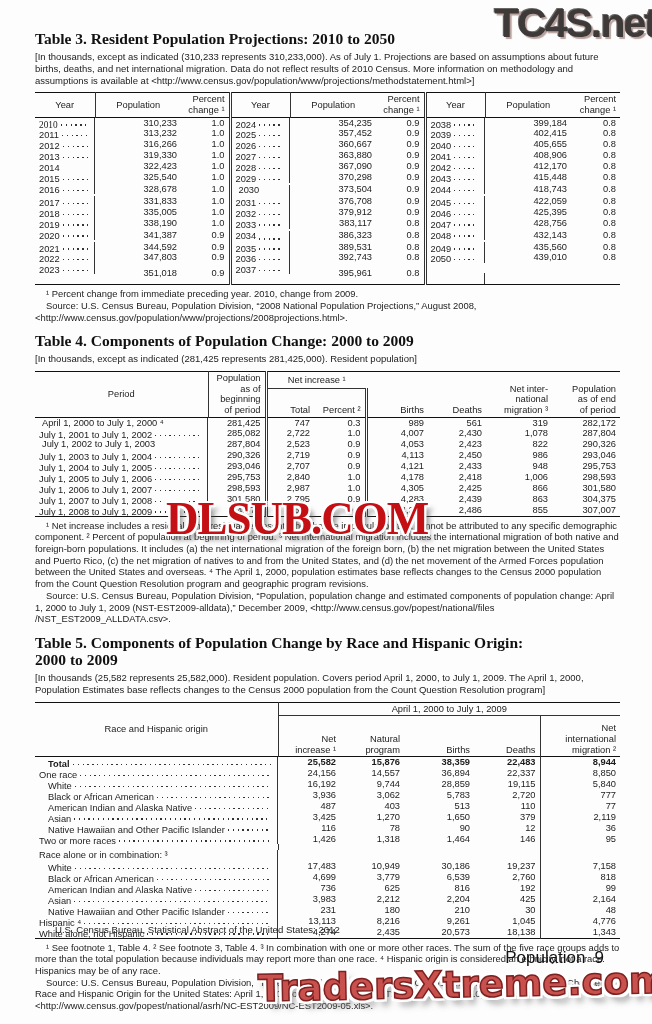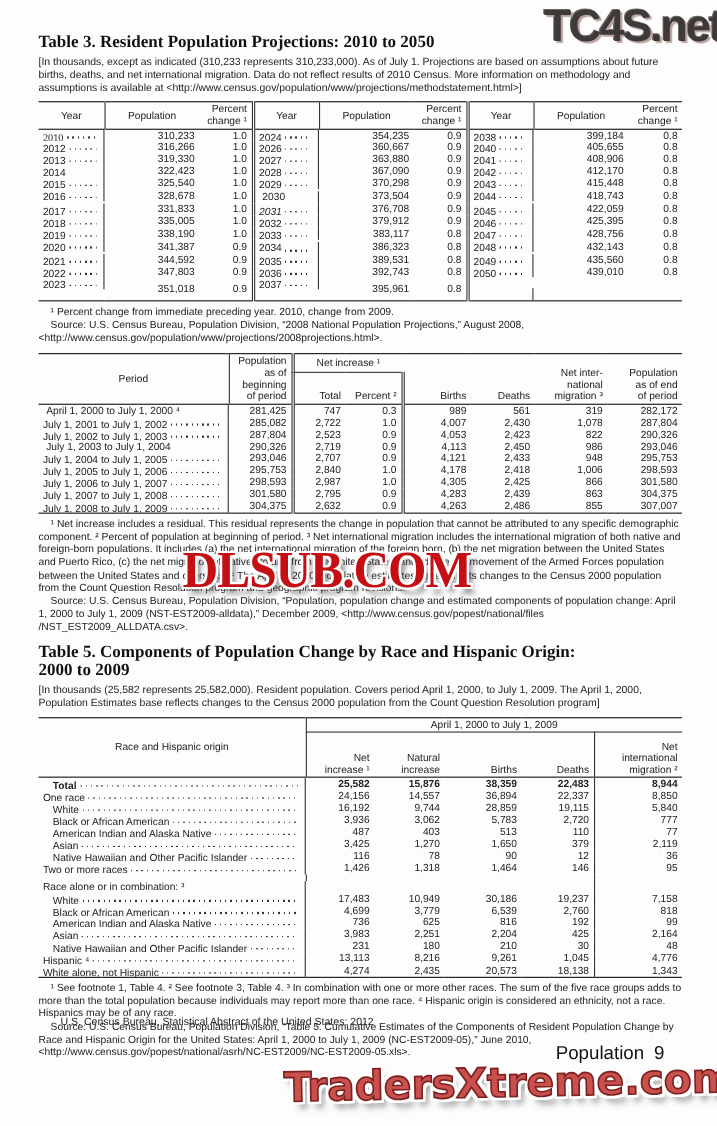--- a/index.html
+++ b/index.html
@@ -117,20 +117,40 @@
             <td class="num bDbl">0.9</td>
             <td class="lead bR" style="display: flex;">
               <span class="lbl">2038</span>
               <span class="dots"></span>
             </td>
             <td class="num">399,184</td>
             <td class="num">0.8</td>
           </tr>
           <tr>
             <td class="lead bR" style="display: flex;">
+              <span class="lbl">2011</span>
+              <span class="dots"></span>
+            </td>
+            <td class="num">313,232</td>
+            <td class="num bDbl">1.0</td>
+            <td class="lead bR" style="display: flex;">
+              <span class="lbl">2025</span>
+              <span class="dots"></span>
+            </td>
+            <td class="num">357,452</td>
+            <td class="num bDbl">0.9</td>
+            <td class="lead bR" style="display: flex;">
+              <span class="lbl">2039</span>
+              <span class="dots"></span>
+            </td>
+            <td class="num">402,415</td>
+            <td class="num">0.8</td>
+          </tr>
+          <tr>
+            <td class="lead bR" style="display: flex;">
               <span class="lbl">2012</span>
               <span class="dots"></span>
             </td>
             <td class="num">316,266</td>
             <td class="num bDbl">1.0</td>
             <td class="lead bR" style="display: flex;">
               <span class="lbl">2026</span>
               <span class="dots"></span>
             </td>
             <td class="num">360,667</td>
@@ -222,21 +242,21 @@
             <td class="num">418,743</td>
             <td class="num">0.8</td>
           </tr>
           <tr>
             <td class="lead bR" style="display: flex;">
               <span class="lbl">2017</span>
               <span class="dots"></span>
             </td>
             <td class="num">331,833</td>
             <td class="num bDbl">1.0</td>
-            <td class="lead bR" style="display: flex; font-style: italic;">
+            <td class="lead bR" style="display: flex;">
               <span class="lbl">2031</span>
               <span class="dots"></span>
             </td>
             <td class="num">376,708</td>
             <td class="num bDbl">0.9</td>
             <td class="lead bR" style="display: flex;">
               <span class="lbl">2045</span>
               <span class="dots"></span>
             </td>
             <td class="num">422,059</td>
@@ -362,20 +382,22 @@
             <td class="num"></td>
           </tr>
         </tbody>
     </table>
 
     <div class="footnotes">
       <p>¹ Percent change from immediate preceding year. 2010, change from 2009.</p>
       <p>Source: U.S. Census Bureau, Population Division, “2008 National Population Projections,” August 2008, &lt;http://www.census.gov/population/www/projections/2008projections.html&gt;.</p>
     </div>
 
+    <h2 class="tbl-title mt">Table 4. Components of Population Change: 2000 to 2009</h2>
+    <p class="tbl-note">[In thousands, except as indicated (281,425 represents 281,425,000). Resident population]</p>
 
     <table class="census">
       <colgroup>
         <col style="width:173px">
           <col style="width:58px">
           <col style="width:48px">
           <col style="width:52px">
         <col style="width:62px">
           <col style="width:58px">
           <col style="width:66px">
@@ -424,34 +446,34 @@
             </td>
             <td class="num bDbl">285,082</td>
             <td class="num">2,722</td>
             <td class="num bDbl">1.0</td>
             <td class="num">4,007</td>
             <td class="num">2,430</td>
             <td class="num">1,078</td>
             <td class="num">287,804</td>
           </tr>
           <tr>
-            <td class="lead bR" style="display: flex;">
+            <td class="lead bR" style="display: flex; flex-direction: column;">
               <span class="lbl">July 1, 2002 to July 1, 2003</span>
               <span class="dots"></span>
             </td>
             <td class="num bDbl">287,804</td>
             <td class="num">2,523</td>
             <td class="num bDbl">0.9</td>
             <td class="num">4,053</td>
             <td class="num">2,423</td>
             <td class="num">822</td>
             <td class="num">290,326</td>
           </tr>
           <tr>
-            <td class="lead bR" style="display: flex; flex-direction: column;">
+            <td class="lead bR" style="display: flex;">
               <span class="lbl">July 1, 2003 to July 1, 2004</span>
               <span class="dots"></span>
             </td>
             <td class="num bDbl">290,326</td>
             <td class="num">2,719</td>
             <td class="num bDbl">0.9</td>
             <td class="num">4,113</td>
             <td class="num">2,450</td>
             <td class="num">986</td>
             <td class="num">293,046</td>
@@ -544,21 +566,21 @@
       </colgroup>
       <thead>
         <tr>
           <th rowspan="2" class="thC bR">Race and Hispanic origin</th>
           <th colspan="5" class="spanHead">April 1, 2000 to July 1, 2009</th>
         </tr>
         <tr>
           <th class="thR" style="height:38px">Net
 increase ¹</th>
           <th class="thR">Natural
-increase</th>
+program</th>
           <th class="thR">Births</th>
           <th class="thR">Deaths</th>
           <th class="thR bL">Net
 international
 migration ²</th>
         </tr>
       </thead>
       <tbody id="t5body">
           <tr class="boldrow">
             <td class="lead bR" style="display: flex; padding-left: 13px;">
@@ -698,21 +720,21 @@
             <td class="num">816</td>
             <td class="num">192</td>
             <td class="num bL">99</td>
           </tr>
           <tr>
             <td class="lead bR" style="display: flex; padding-left: 13px;">
               <span class="lbl">Asian</span>
               <span class="dots"></span>
             </td>
             <td class="num">3,983</td>
-            <td class="num">2,251</td>
+            <td class="num">2,212</td>
             <td class="num">2,204</td>
             <td class="num">425</td>
             <td class="num bL">2,164</td>
           </tr>
           <tr>
             <td class="lead bR" style="display: flex; padding-left: 13px;">
               <span class="lbl">Native Hawaiian and Other Pacific Islander</span>
               <span class="dots"></span>
             </td>
             <td class="num">231</td>

